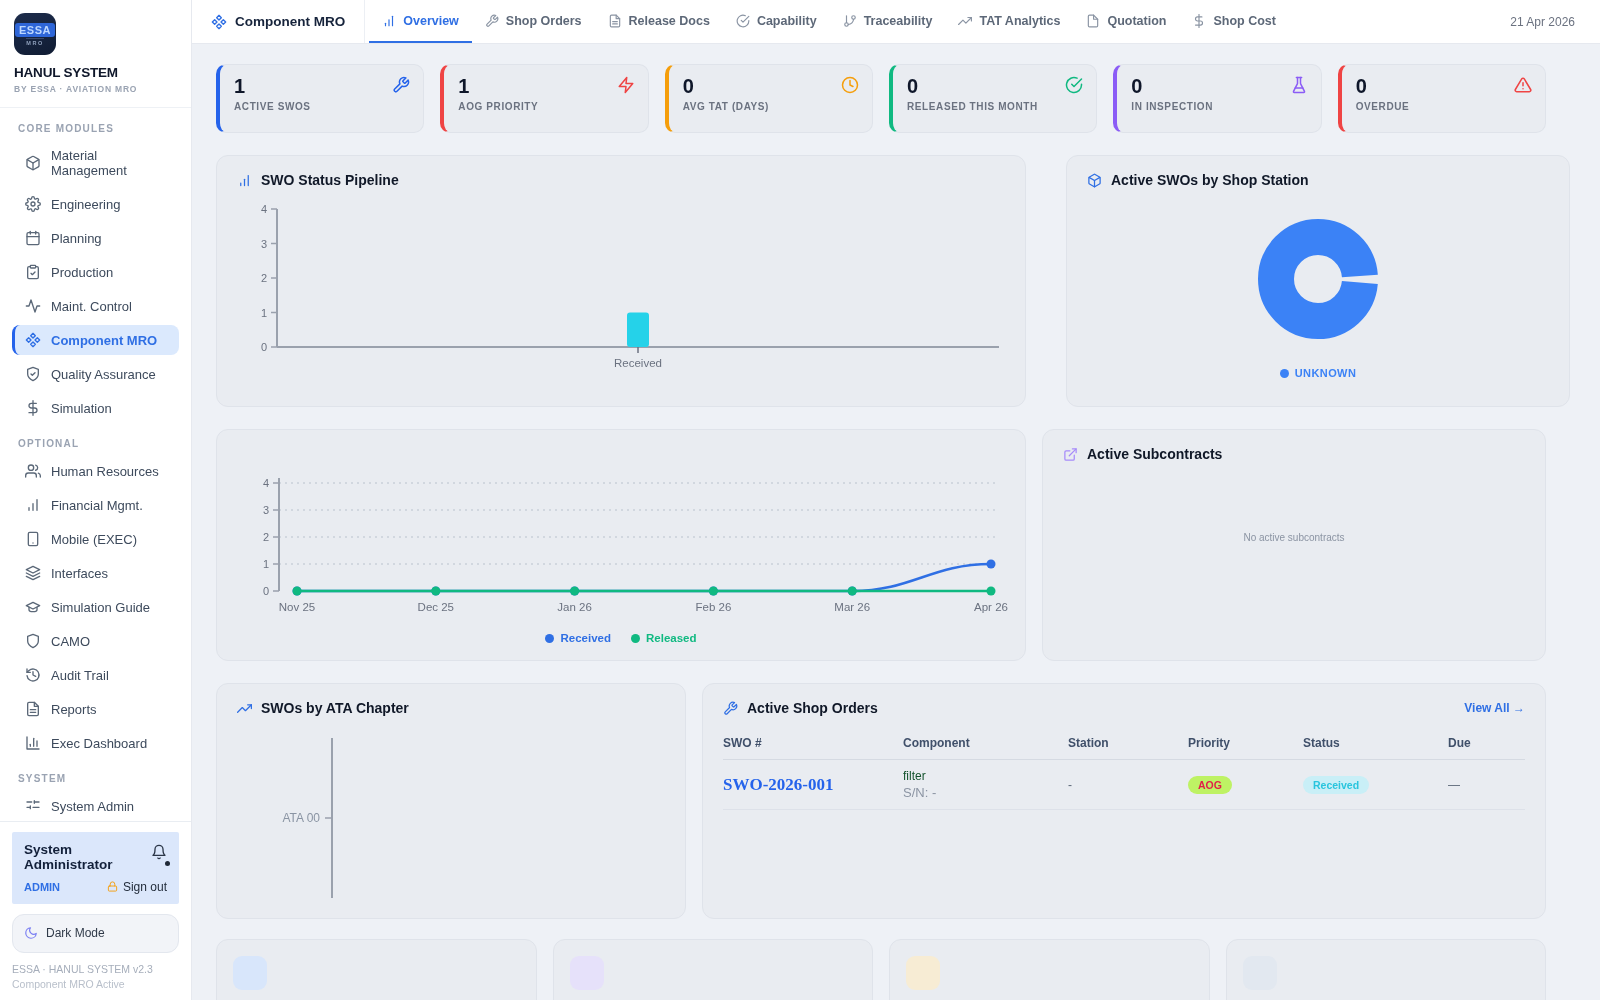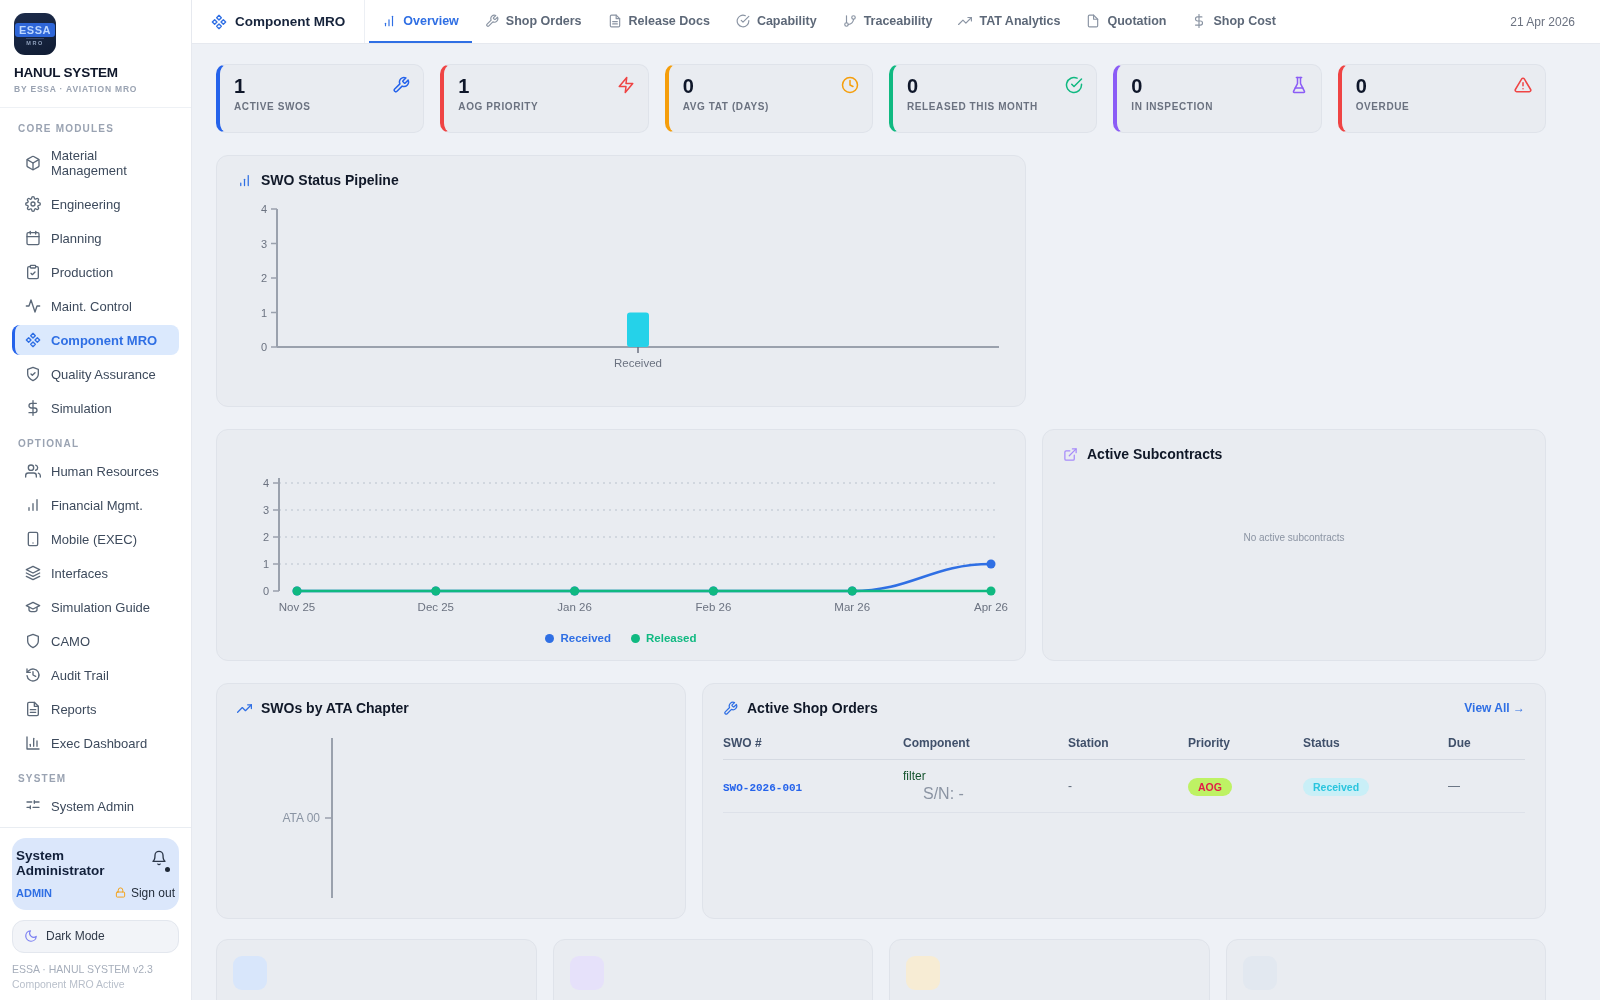--- a/index.html
+++ b/index.html
@@ -14,28 +14,28 @@
   .logo-box .t2 { color:#8fa0bc; font-size:5.5px; font-weight:700; letter-spacing:1.5px; border-top:1px solid #3a4a6b; padding-top:1px; }
   .app-title { font-size:13.5px; font-weight:800; letter-spacing:-.2px; color:#0f172a; }
   .app-sub { font-size:8.5px; color:#9aa3b2; letter-spacing:.8px; margin-top:3px; line-height:1.45; font-weight:600; }
   .nav { flex:1; padding:0 12px; overflow:hidden; }
   .section-label { font-size:10px; color:#9aa3b2; letter-spacing:1.2px; font-weight:600; margin:15px 6px 7px 6px; }
   .nav-item { display:flex; align-items:center; gap:10px; padding:7px 10px; border-radius:8px; font-size:13px; color:#3d4a5c; margin-bottom:4px; cursor:pointer; border-left:3px solid transparent; }
   .nav-item .icn { display:flex; color:#5b6878; }
   .nav-item.active { background:#dbe9fd; color:#2f6fe4; font-weight:700; border-left:3px solid #2563eb; }
   .nav-item.active .icn { color:#2f6fe4; }
   .sidebar-bottom { border-top:1px solid #e9edf2; padding:10px 12px 8px 12px; }
-  .user-card { background:#dbe7fb; border-radius:14px; padding:10px 4px; position:relative; }
+  .user-card { background:#dbe7fb; border-radius:2px; padding:10px 12px; position:relative; }
   .user-name { font-size:13.5px; font-weight:800; color:#12203a; width:110px; line-height:1.15; }
   .bell-wrap { position:absolute; top:12px; right:12px; color:#2b3648; }
   .bell-dot { position:absolute; right:-3px; bottom:-2px; width:5px; height:5px; border-radius:50%; background:#1f2937; }
   .user-row2 { display:flex; align-items:center; margin-top:7px; gap:6px; }
   .user-role { font-size:11px; font-weight:800; color:#2f6fe4; flex:1; }
   .signout { font-size:12px; color:#1f2937; display:flex; align-items:center; gap:5px; cursor:pointer; }
-  .dark-pill { margin-top:10px; background:#f2f4f8; border:1px solid #e3e7ee; border-radius:12px; height:33px; display:flex; align-items:center; gap:8px; padding:0 11px; font-size:12px; color:#303a49; cursor:pointer; }
+  .dark-pill { margin-top:10px; background:#f2f4f8; border:1px solid #e3e7ee; border-radius:12px; height:39px; display:flex; align-items:center; gap:8px; padding:0 11px; font-size:12px; color:#303a49; cursor:pointer; }
   .side-footer { margin-top:9px; font-size:10.5px; color:#a6aebb; line-height:1.45; }
   .side-footer .l2 { color:#b8bfca; }
 
   
   .right { flex:1; display:flex; flex-direction:column; height:1000px; }
   .topbar { height:44px; min-height:44px; background:#fff; border-bottom:1px solid #e6e9ef; display:flex; align-items:stretch; }
   .brand { display:flex; align-items:center; gap:8px; padding:0 19px; border-right:1px solid #eceff4; font-size:13.5px; font-weight:800; color:#16233b; }
   .brand .icn { color:#2f6fe4; display:flex; }
   .tabs { display:flex; align-items:stretch; margin-left:4px; }
   .tab { display:flex; align-items:center; gap:7px; padding:16px 13px; font-size:12.5px; color:#5d6878; cursor:pointer; border-bottom:2.5px solid transparent; font-weight:600; }
@@ -76,23 +76,23 @@
   .empty-note { height:150px; display:flex; align-items:center; justify-content:center; font-size:10px; color:#8b94a3; }
 
   
   .so-head { display:flex; align-items:center; }
   .view-all { margin-left:auto; font-size:12px; color:#2f6fe4; font-weight:600; cursor:pointer; }
   .so-table { margin-top:14px; }
   .so-grid { display:grid; grid-template-columns:180px 165px 120px 115px 145px 1fr; align-items:center; }
   .so-header { padding:6px 0 9px 0; border-bottom:1px solid #d5dae2; }
   .so-header .so-cell { font-size:12px; font-weight:700; color:#40506a; }
   .so-row { padding:9px 0; border-bottom:1px solid #dde1e9; min-height:44px; }
-  .swo-link { font-family:Liberation Mono, monospace; font-size:11px; font-weight:700; color:#2563eb; cursor:pointer; }
+  .swo-link { font-family:Liberation Serif, serif; font-size:17px; font-weight:700; color:#2563eb; cursor:pointer; }
   .comp-main { font-size:12px; color:#14532d; }
-  .comp-sub { font-size:16px; color:#8b94a3; margin-top:2px;margin-left:20px; }
+  .comp-sub { font-size:13px; color:#8b94a3; margin-top:2px; }
   .cell-muted { font-size:12px; color:#5b6878; }
   .badge { display:inline-block; padding:3px 10px; border-radius:999px; font-size:10.5px; font-weight:700; }
   .badge-aog { background:#bef264; color:#e11d48; }
   .badge-received { background:#c9eff7; color:#29c5de; }
 
   
   .bottom-row { display:grid; grid-template-columns:repeat(4,1fr); gap:16px; width:1330px; }
   .mini-card { height:120px; background:#e9ecf1; border:1px solid #dfe3ea; border-radius:12px; padding:10px 16px; display:flex; align-items:flex-start; gap:12px; }
   .mini-tile { width:34px; height:34px; border-radius:9px; margin-top:6px; }
 
@@ -508,20 +508,45 @@
                 <text x="30" y="149" text-anchor="end" font-size="11" fill="#6b7280">0</text>
                 <line x1="40" y1="7" x2="40" y2="145" stroke="#9aa1ad" stroke-width="2"></line>
                 <line x1="40" y1="145" x2="762" y2="145" stroke="#9aa1ad" stroke-width="2"></line>
                 <rect x="390" y="110.5" width="22" height="34.5" rx="3" fill="#25d2e9"></rect>
                 <line x1="401" y1="145" x2="401" y2="151" stroke="#6b7280" stroke-width="1.5"></line>
                 <text x="401" y="165" text-anchor="middle" font-size="11.5" fill="#6b7280">Received</text>
               </svg>
             </div>
         </div>
 
+        <div class="card">
+          <div class="card-title-row">
+            <span class="cicon c-blue" id="station-icon-slot">
+                <svg width="15" height="15" viewBox="0 0 24 24" fill="none" stroke="currentColor" stroke-width="2" stroke-linecap="round" stroke-linejoin="round">
+                  <path d="M21 8a2 2 0 0 0-1-1.73l-7-4a2 2 0 0 0-2 0l-7 4A2 2 0 0 0 3 8v8a2 2 0 0 0 1 1.73l7 4a2 2 0 0 0 2 0l7-4A2 2 0 0 0 21 16Z"></path>
+                  <path d="m3.3 7 8.7 5 8.7-5"></path>
+                  <path d="M12 22V12"></path>
+                </svg>
+              </span>
+            <span class="card-title">Active SWOs by Shop Station</span>
+          </div>
+          <div class="donut-wrap">
+            <div id="station-chart">
+                <svg class="chart" width="150" height="150" viewBox="0 0 150 150">
+                  <circle cx="75" cy="75" r="42" fill="none" stroke="#3b82f6" stroke-width="36" stroke-dasharray="256.89378290154264 7" stroke-dashoffset="-3.5"></circle>
+                </svg>
+              </div>
+            <div class="donut-legend" id="station-legend">
+                <span class="legend-item">
+                  <span class="dot" style="background: rgb(59, 130, 246);"></span>
+                  <span>UNKNOWN</span>
+                </span>
+              </div>
+          </div>
+        </div>
       </div>
 
       <div class="grid-row row3">
         <div class="card">
           <div id="throughput-chart" style="margin-top:10px;">
               <svg class="chart" width="770" height="172" viewBox="0 0 770 172">
                 <line x1="36" y1="135" x2="42" y2="135" stroke="#9aa1ad" stroke-width="1.5"></line>
                 <text x="32" y="139" text-anchor="end" font-size="11" fill="#6b7280">0</text>
                 <line x1="42" y1="108" x2="760" y2="108" stroke="#c9cfd9" stroke-width="1.3" stroke-dasharray="2 4"></line>
                 <line x1="36" y1="108" x2="42" y2="108" stroke="#9aa1ad" stroke-width="1.5"></line>

